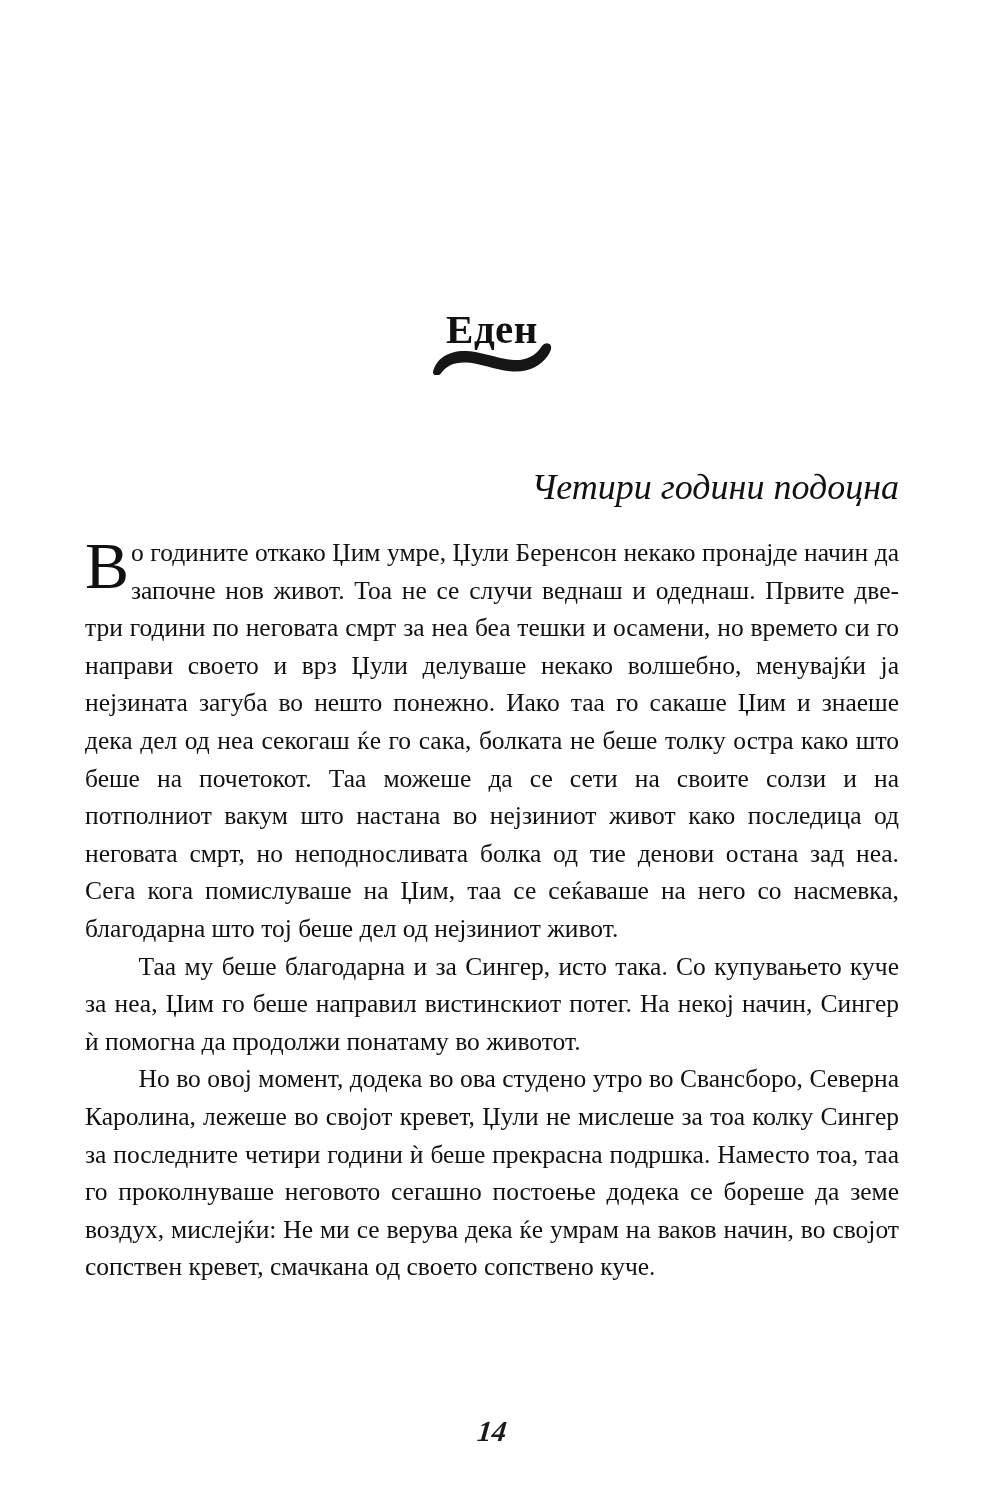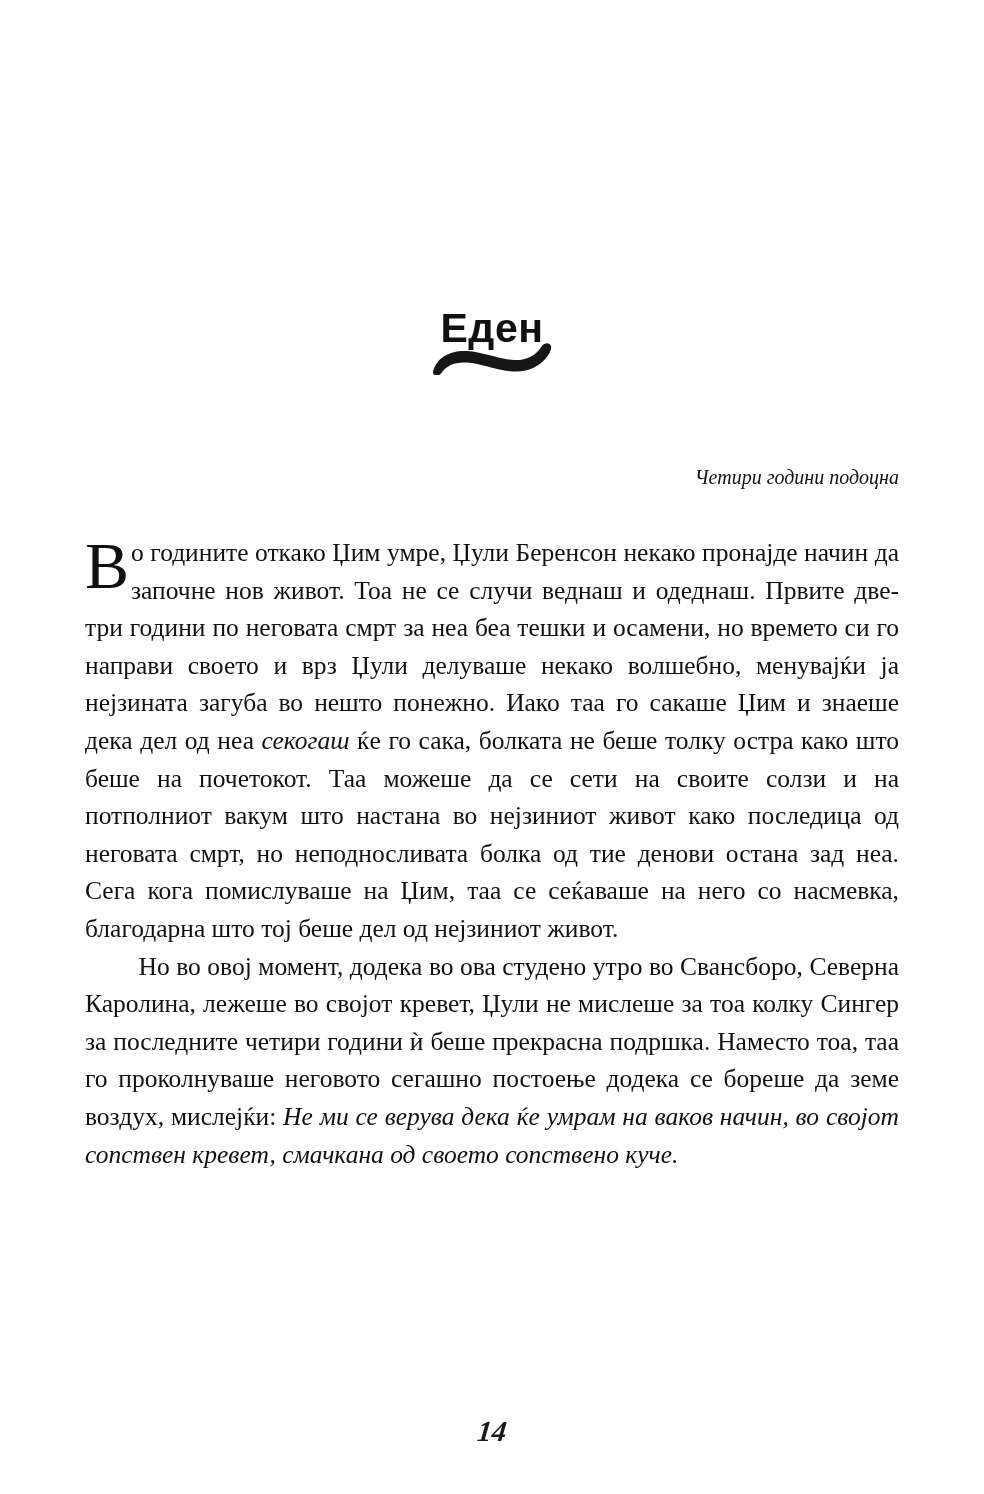--- a/index.html
+++ b/index.html
@@ -20,21 +20,21 @@
   .chapter-title {
     position: absolute;
     left: 0;
     right: 0;
     top: 278px;
     text-align: center;
     font-size: 41px;
     font-weight: bold;
     letter-spacing: 0.5px;
     color: #111111;
-    font-family: Liberation Sans, sans-serif;
+    font-family: Liberation Serif, serif;
   }
   .ornament {
     position: absolute;
     left: 0;
     right: 0;
     top: 336px;
     height: 44px;
     display: flex;
     justify-content: center;
     align-items: center;
@@ -42,21 +42,21 @@
   .ornament svg {
     display: block;
   }
   .subtitle {
     position: absolute;
     left: 85px;
     width: 814px;
     top: 466px;
     text-align: right;
     font-style: italic;
-    font-size: 20px;
+    font-size: 36px;
     color: #111111;
   }
   .body-text {
     position: absolute;
     left: 85px;
     top: 534px;
     width: 814px;
     font-size: 25.5px;
     line-height: 37.6px;
     text-align: justify;
@@ -78,21 +78,20 @@
     float: left;
     font-size: 66px;
     line-height: 56px;
     font-weight: normal;
     padding: 2px 2px 0 0;
     margin-top: 2px;
     font-family: "Liberation Serif", "DejaVu Serif", serif;
     color: #111111;
   }
   .it {
-    font-style: italic;
   }
   .page-number {
     position: absolute;
     left: 0;
     right: 0;
     top: 1415px;
     text-align: center;
     font-size: 29px;
     font-style: italic;
     font-weight: bold;
@@ -115,20 +114,21 @@
   </div>
 
   <div class="subtitle">Четири години подоцна</div>
 
   <div class="body-text">
 
     <p class="first-para">
       <span class="dropcap">В</span><span>о годините откако Џим умре, Џули Беренсон некако пронајде начин да започне нов живот. Тоа не се случи веднаш и одеднаш. Првите две-три години по неговата смрт за неа беа тешки и осамени, но времето си го направи своето и врз Џули делуваше некако волшебно, менувајќи ја нејзината загуба во нешто понежно. Иако таа го сакаше Џим и знаеше дека дел од неа </span><span class="it">секогаш</span><span> ќе го сака, болката не беше толку остра како што беше на почетокот. Таа можеше да се сети на своите солзи и на потполниот вакум што настана во нејзиниот живот како последица од неговата смрт, но неподносливата болка од тие денови остана зад неа. Сега кога помислуваше на Џим, таа се сеќаваше на него со насмевка, благодарна што тој беше дел од нејзиниот живот.</span>
     </p>
 
+    <p class="indented"><span>Таа му беше благодарна и за Сингер, исто така. Со купувањето куче за неа, Џим го беше направил вистинскиот потег. На некој начин, Сингер ѝ помогна да продолжи понатаму во животот.</span></p>
 
     <p class="indented"><span>Но во овој момент, додека во ова студено утро во Свансборо, Северна Каролина, лежеше во својот кревет, Џули не мислеше за тоа колку Сингер за последните четири години ѝ беше прекрасна подршка. Наместо тоа, таа го проколнуваше неговото сегашно постоење додека се бореше да земе воздух, мислејќи: </span><span class="it">Не ми се верува дека ќе умрам на ваков начин, во својот сопствен кревет, смачкана од своето сопствено куче.</span></p>
 
 
   </div>
 
   <div class="page-number">14</div>
 
 </div>
 

